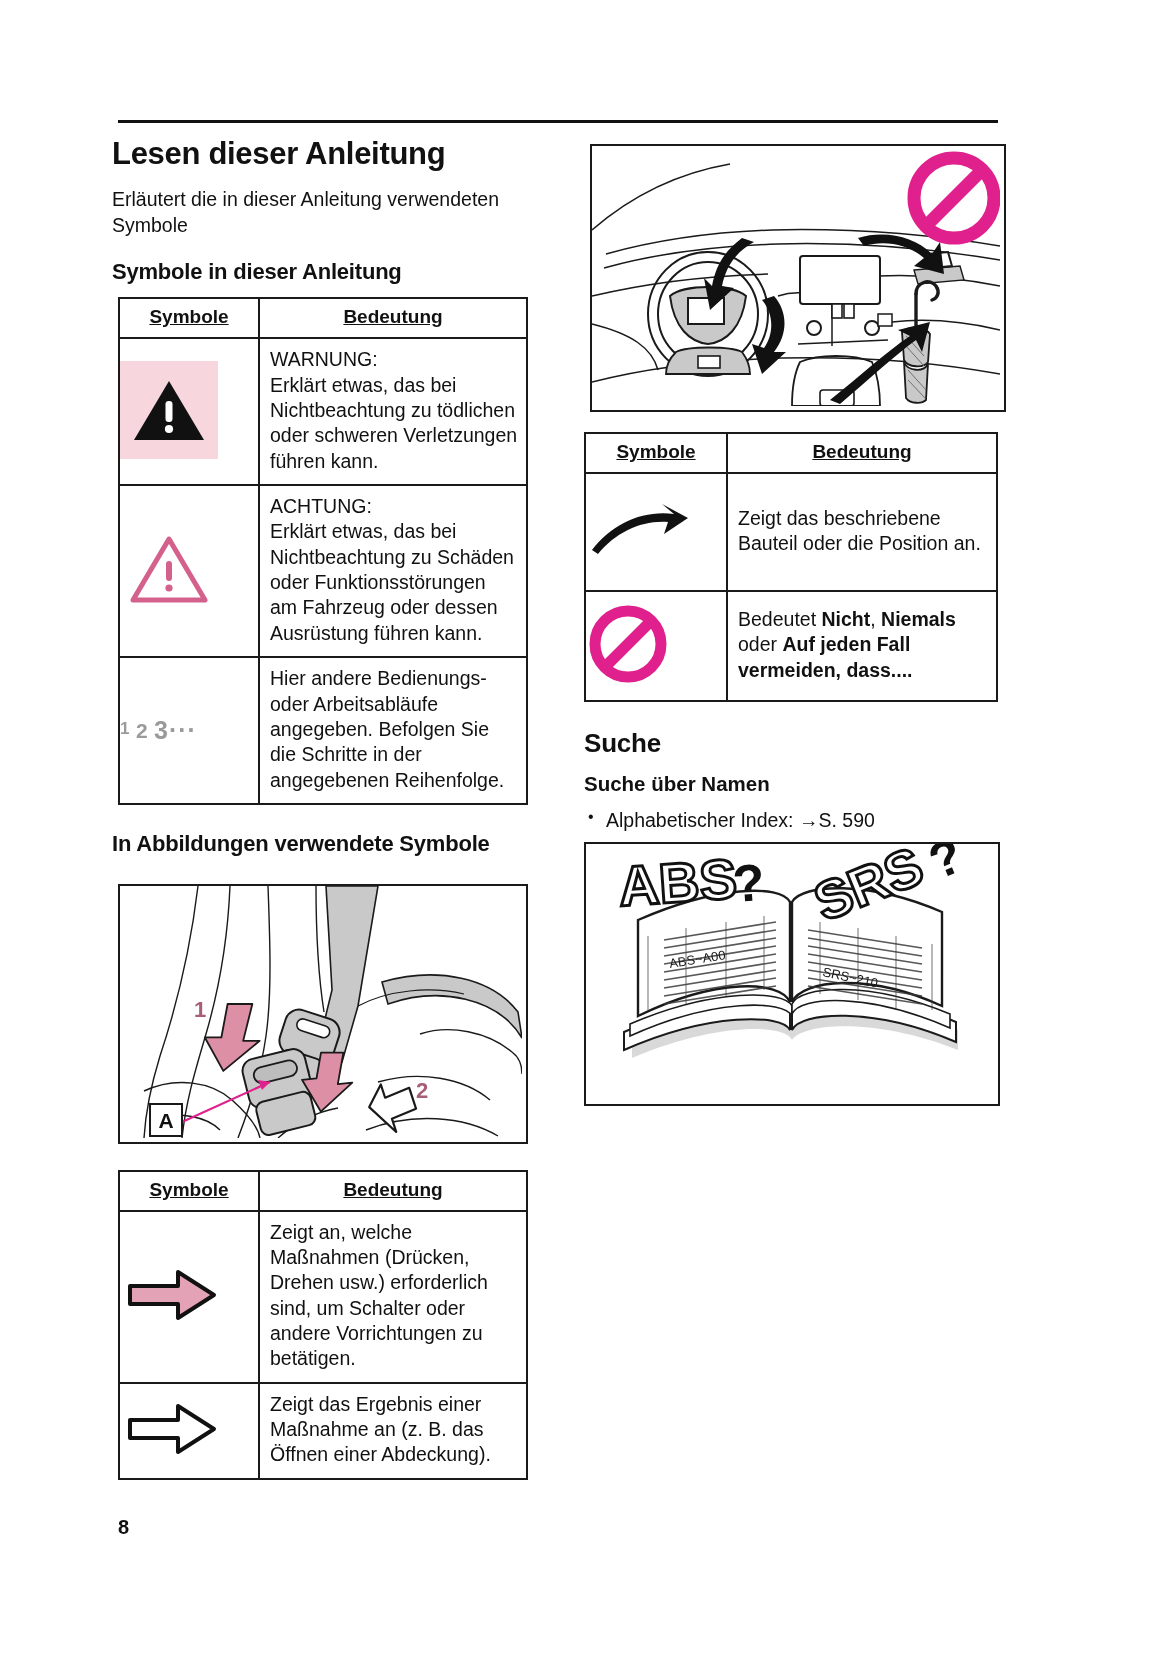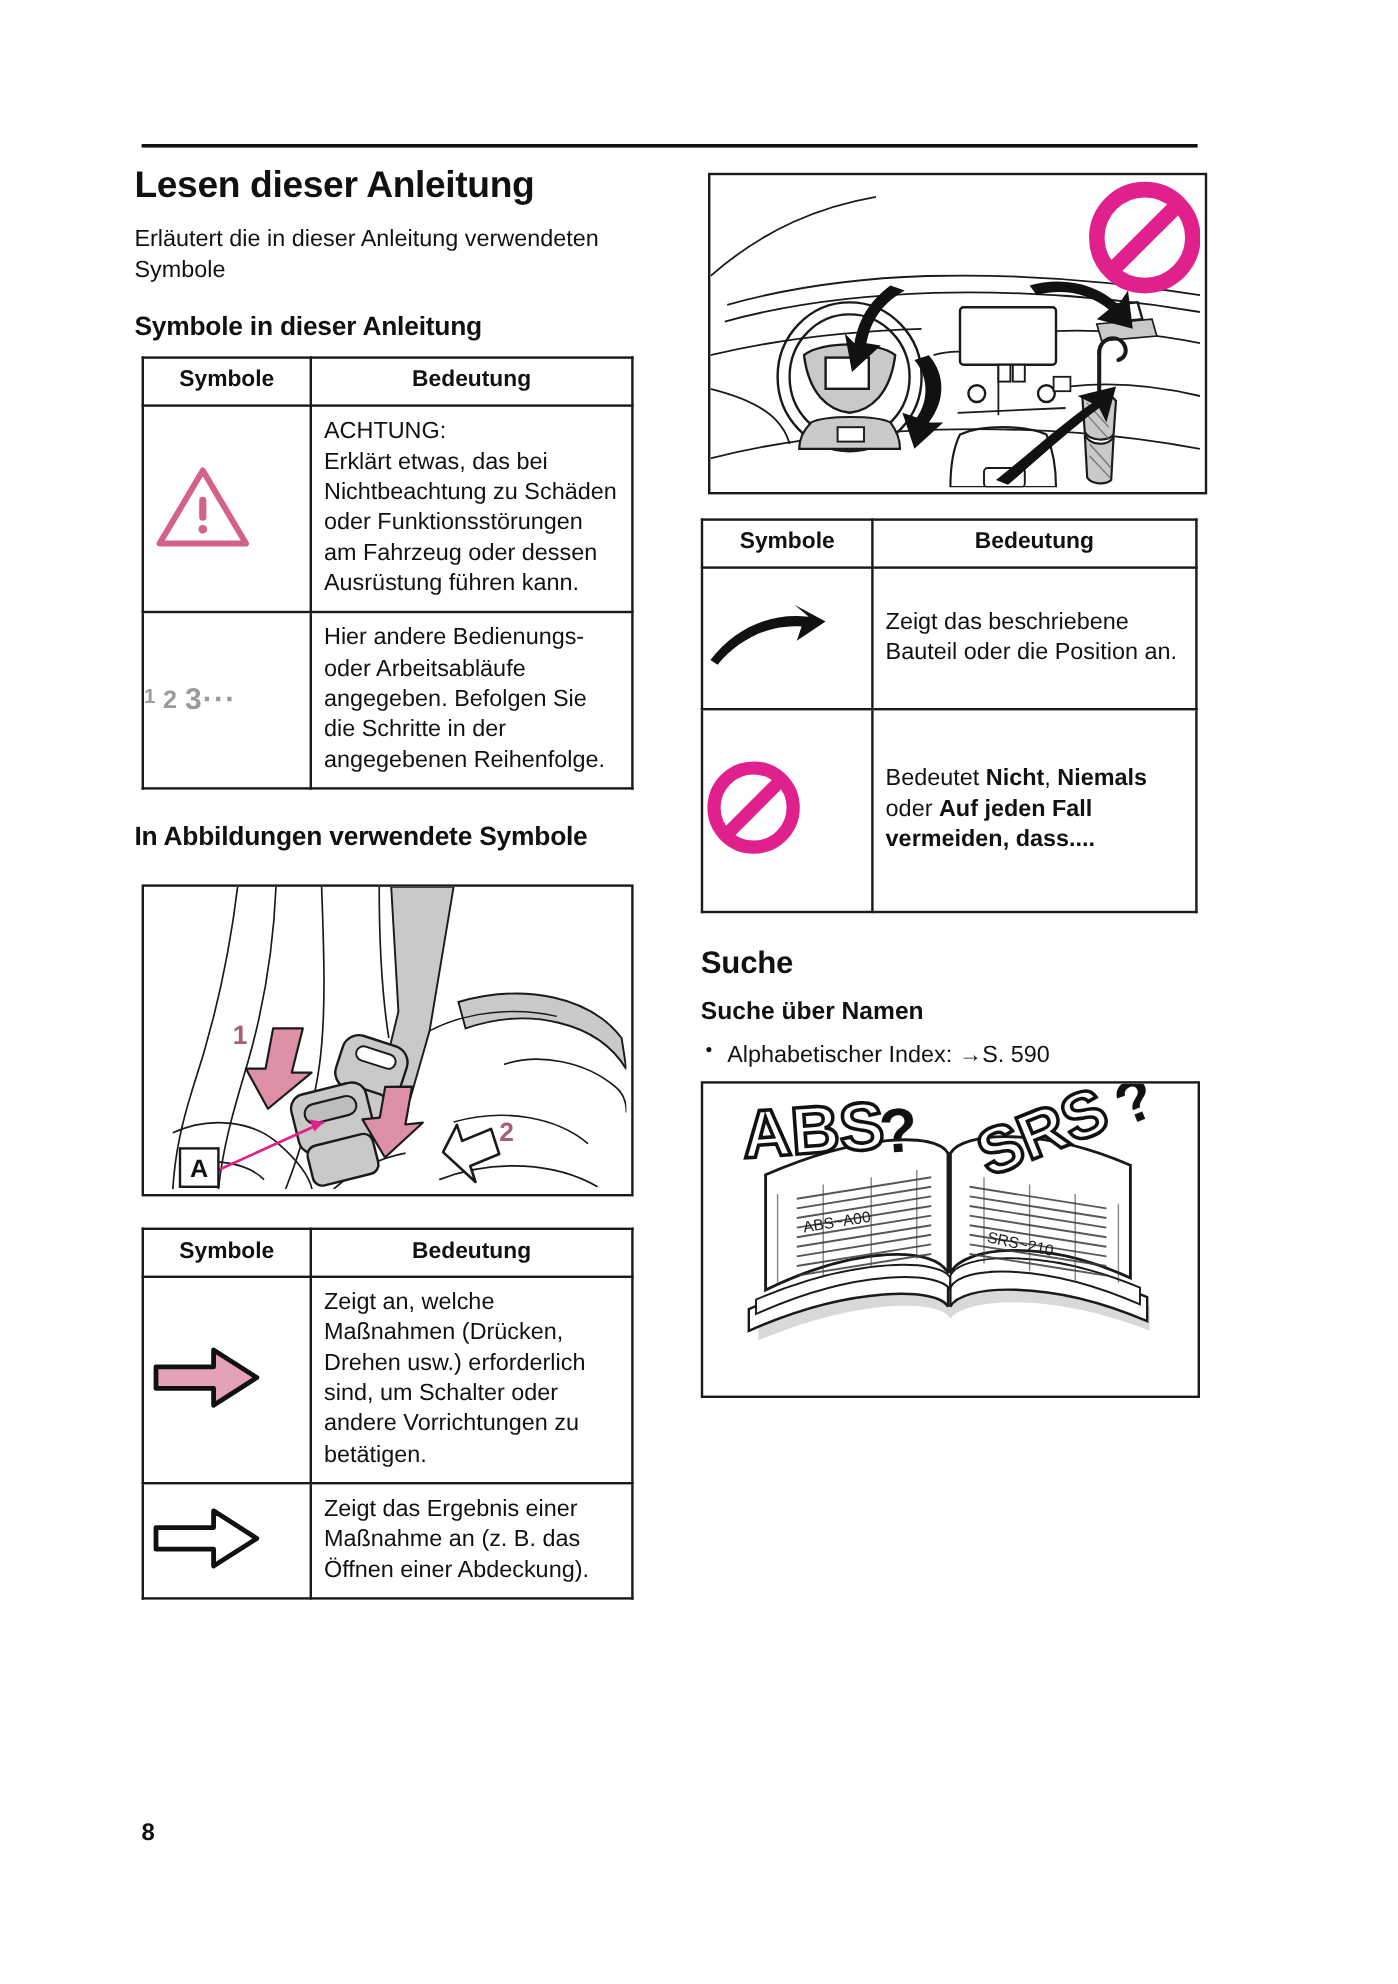--- a/index.html
+++ b/index.html
@@ -84,20 +84,21 @@
     border: 2px solid #1a1a1a;
     padding: 0;
     vertical-align: middle;
   }
   table.symtab th {
     font-size: 19px;
     font-weight: bold;
     text-align: center;
     height: 32px;
     padding: 2px 0 4px 0;
+    text-decoration: underline;
   }
   table.symtab td.sym {
     text-align: left;
     width: 140px;
   }
   table.symtab td.mean {
     padding: 8px 8px 10px 10px;
     font-size: 19.5px;
     line-height: 1.3;
   }
@@ -176,20 +177,34 @@
 
     <table class="symtab">
       <colgroup>
           <col class="colgroup-sym">
           <col>
         </colgroup>
       <tbody>
           <tr>
         <th>Symbole</th>
         <th>Bedeutung</th>
+      </tr>
+      <tr>
+        <td class="sym">
+          <span>
+            <svg width="98" height="98" viewBox="0 0 98 98" aria-hidden="true">
+              <rect x="0" y="0" width="98" height="98" fill="#f7d6de"></rect>
+              <polygon points="49,20 84,79 14,79" fill="#111111"></polygon>
+              <rect x="45.5" y="40" width="7" height="21" rx="3.3" fill="#ffffff"></rect>
+              <circle cx="49" cy="68" r="4.1" fill="#ffffff"></circle>
+            </svg>
+          </span>
+        </td>
+        <td class="mean" style="white-space:pre-line">WARNUNG:
+Erklärt etwas, das bei Nichtbeachtung zu tödlichen oder schweren Verletzungen führen kann.</td>
       </tr>
       <tr>
         <td class="sym">
           <span>
             <svg width="98" height="92" viewBox="0 0 98 92" aria-hidden="true">
               <polygon points="49,16 85,77 13,77" fill="none" stroke="#d4608c" stroke-width="5" stroke-linejoin="round"></polygon>
               <rect x="46" y="38" width="6" height="20" rx="3" fill="#d4608c"></rect>
               <circle cx="49" cy="65" r="3.6" fill="#d4608c"></circle>
             </svg>
           </span>
@@ -399,21 +414,21 @@
       <tr style="height:118px">
         <td class="sym">
           <span>
             <svg width="104" height="52" viewBox="0 0 104 52" aria-hidden="true">
               <path d="M6 46 C26 20 56 6 88 10 L76 0 L102 14 L78 30 L82 18 C56 16 30 28 12 50 Z" fill="#111111"></path>
             </svg>
           </span>
         </td>
         <td class="mean">Zeigt das beschriebene Bauteil oder die Position an.</td>
       </tr>
-      <tr style="height:169px">
+      <tr style="height:110px">
         <td class="sym">
           <span>
             <svg width="84" height="84" viewBox="0 0 84 84" aria-hidden="true">
               <circle cx="42" cy="42" r="33" fill="none" stroke="#e0208c" stroke-width="11"></circle>
               <line x1="20" y1="64" x2="64" y2="20" stroke="#e0208c" stroke-width="11"></line>
             </svg>
           </span>
         </td>
         <td class="mean">
           <span id="prohib-rich"><span>Bedeutet </span><b>Nicht</b><span>, </span><b>Niemals</b><span> oder </span><b>Auf jeden Fall vermeiden, dass....</b></span>

